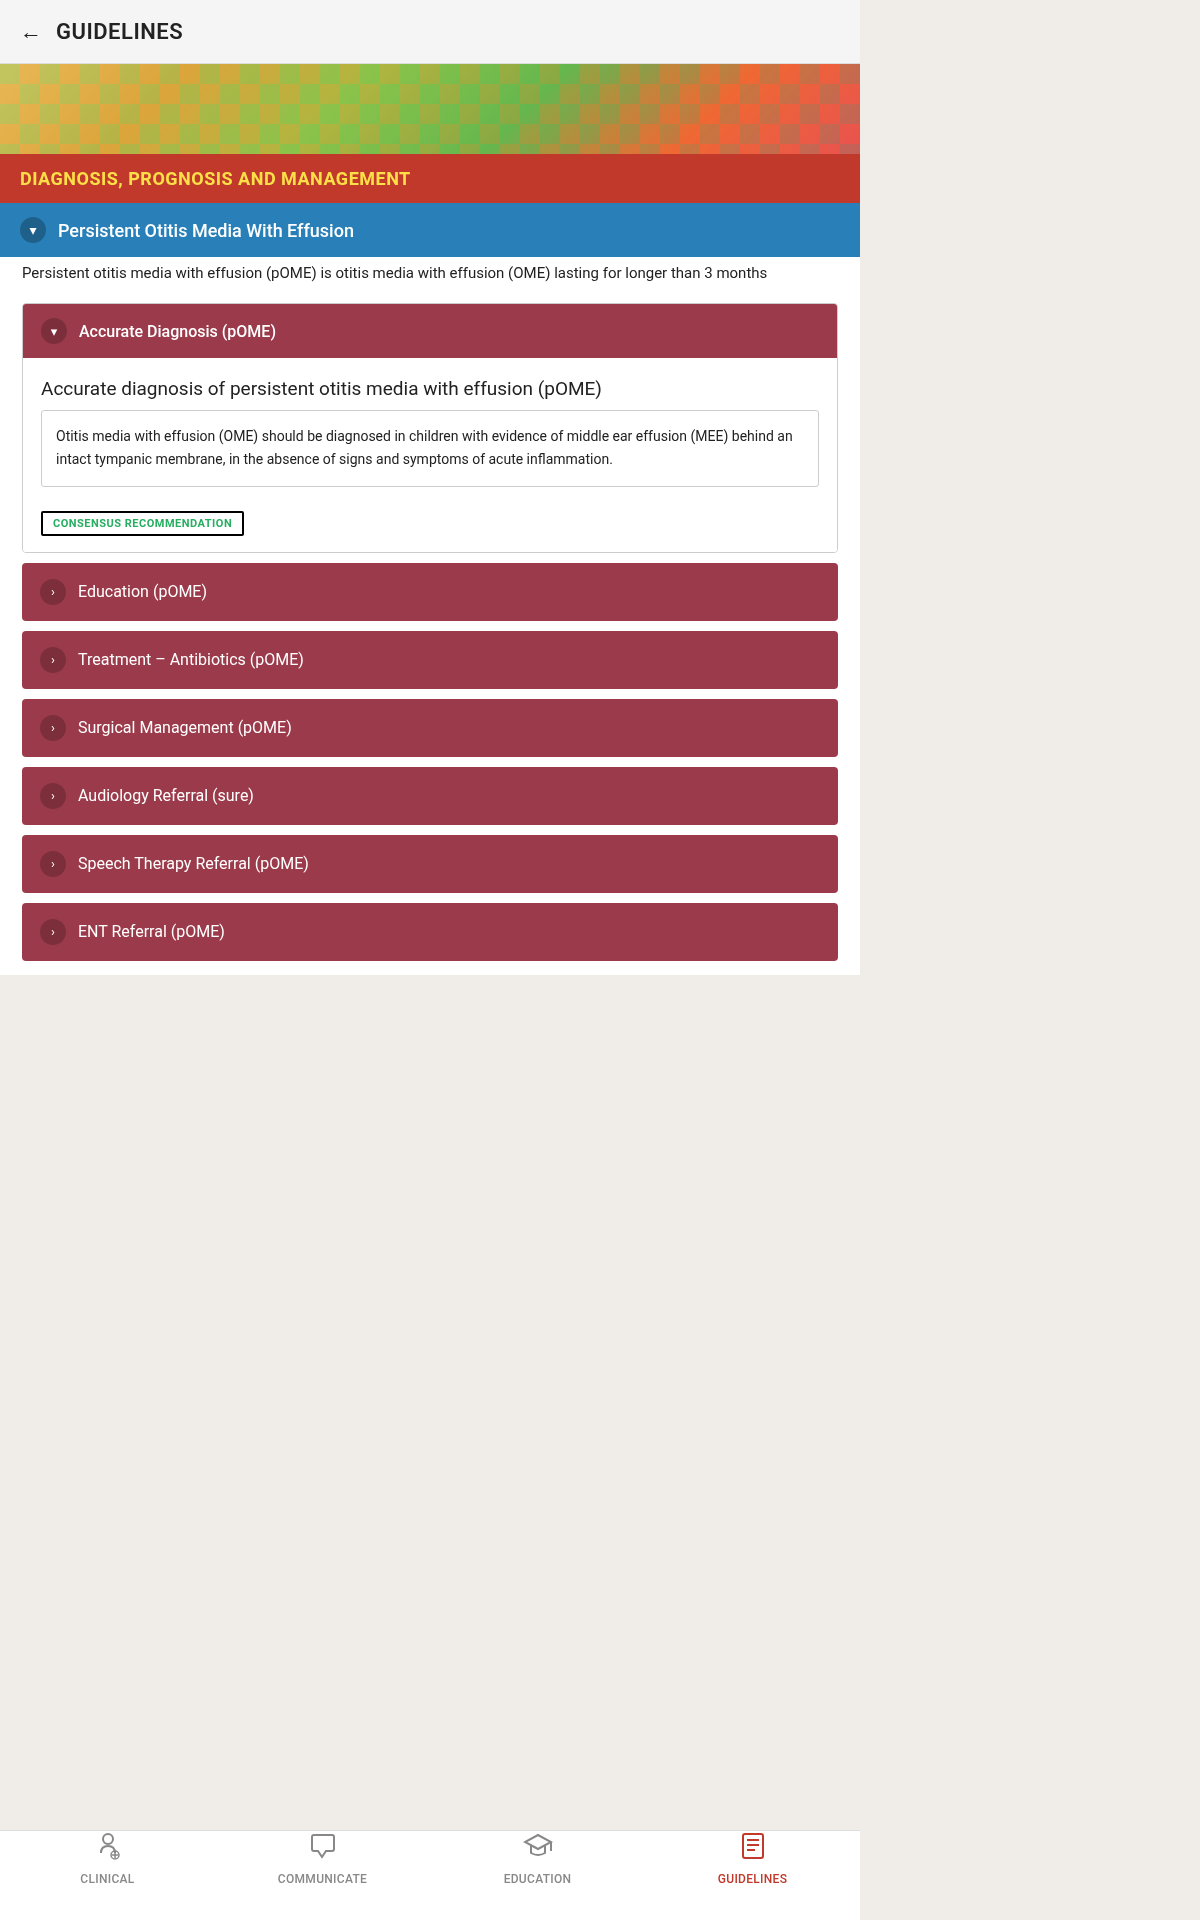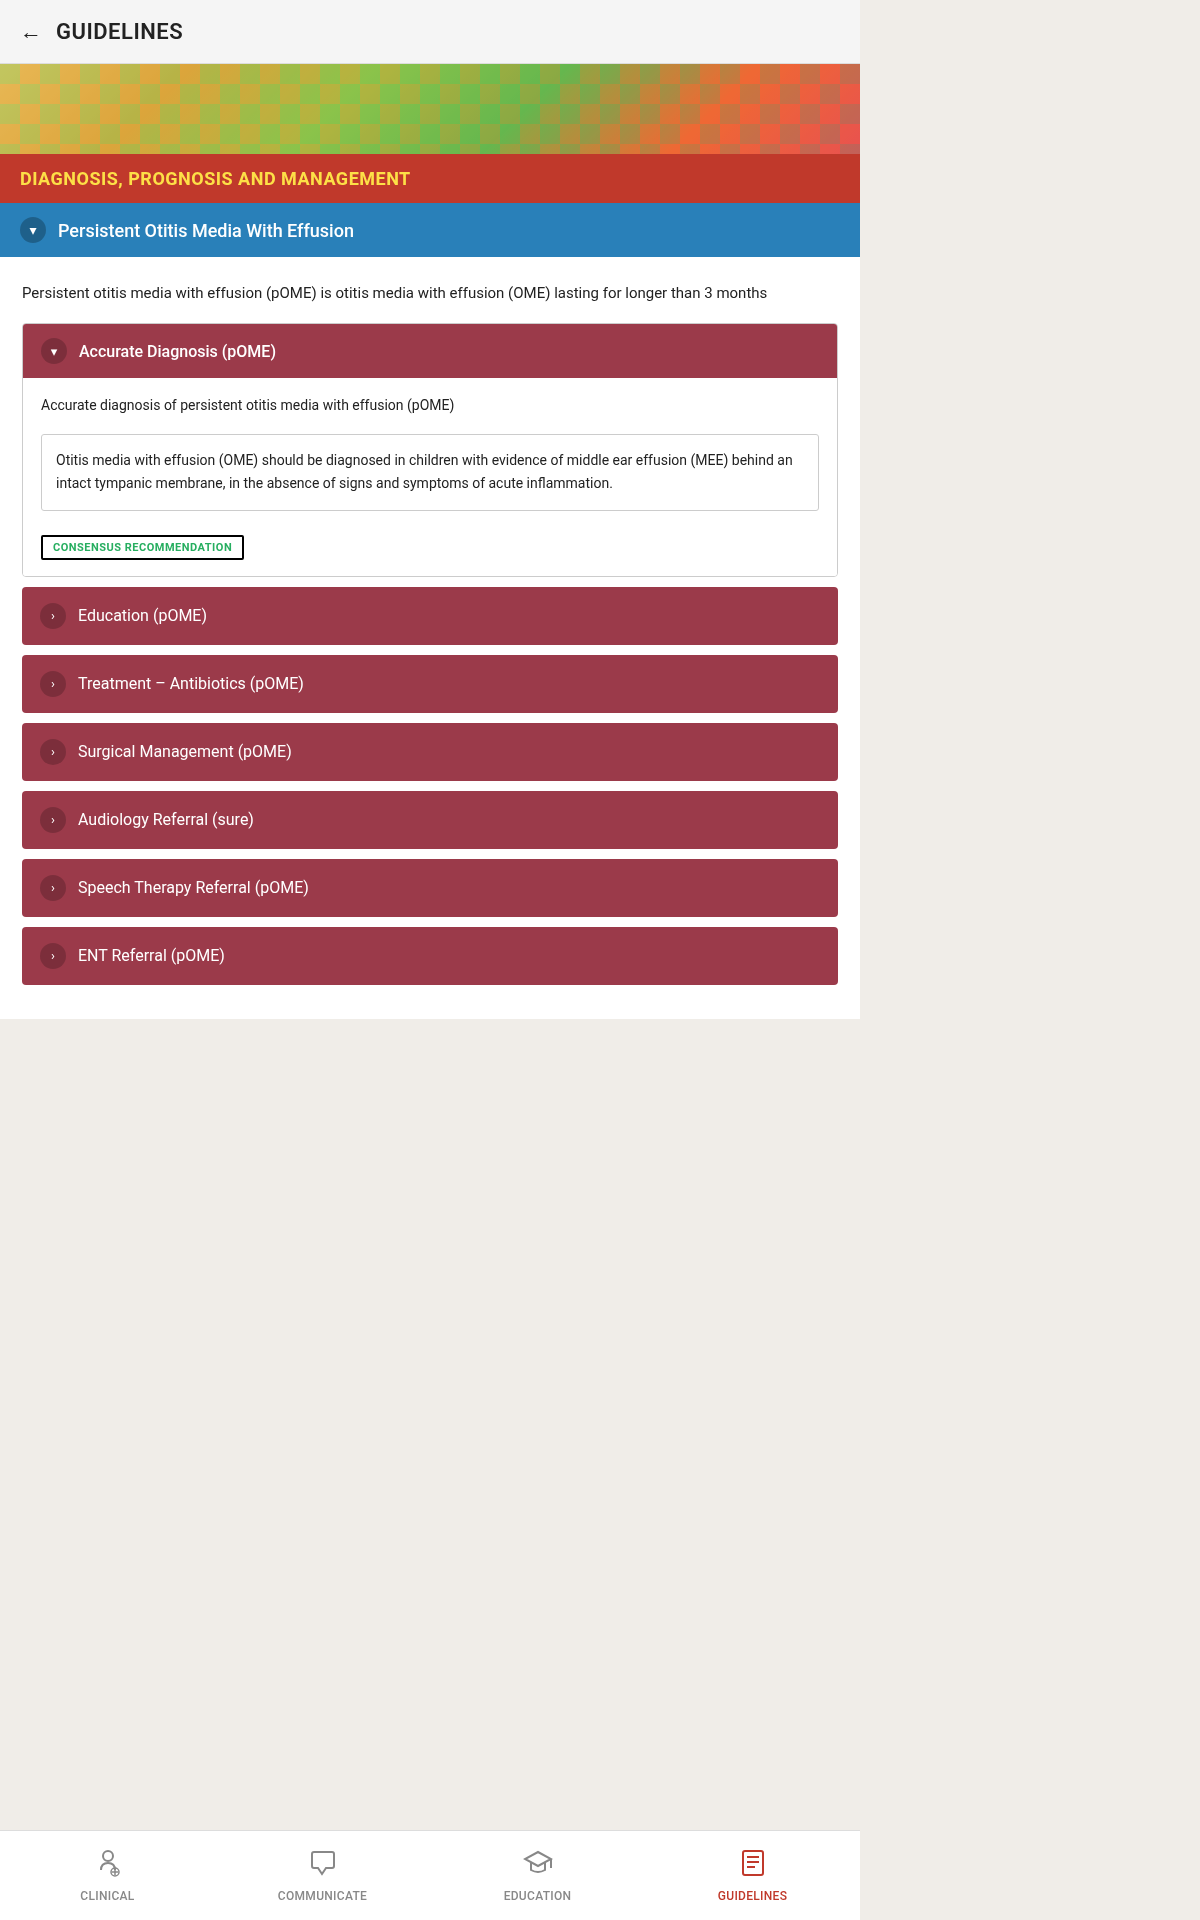--- a/index.html
+++ b/index.html
@@ -85,21 +85,21 @@
     }
     .chevron-down-icon::after {
       content: '▾';
       font-size: 14px;
       color: white;
     }
 
     
     .main-content {
       background: white;
-      padding: 24px 22px;
+      padding: 4px 22px;
     }
     .intro-text {
       font-size: 15px;
       color: #222;
       line-height: 1.6;
       margin-bottom: 18px;
     }
 
     
     .accordion-container {
@@ -134,24 +134,24 @@
       justify-content: center;
       flex-shrink: 0;
       font-size: 13px;
     }
 
     .accordion-body {
       background: white;
       padding: 16px 18px;
     }
     .accordion-body-text {
-      font-size: 14px;
+      font-size: 19px;
       color: #222;
       line-height: 1.6;
-      margin-bottom: 18px;
+      margin-bottom: 6px;
     }
 
     .strategy-box {
       border: 1px solid #ccc;
       border-radius: 3px;
       overflow: hidden;
       margin-bottom: 14px;
     }
     .strategy-header {
       background: #e8e4d8;
@@ -219,21 +219,21 @@
       background: white;
       border-top: 1px solid #ddd;
       display: flex;
       align-items: stretch;
     }
     .nav-item {
       flex: 1;
       display: flex;
       flex-direction: column;
       align-items: center;
-      justify-content: center;
+      justify-content: flex-start;
       gap: 5px;
       cursor: pointer;
       color: #888;
       font-size: 12px;
       font-weight: 500;
       letter-spacing: 0.3px;
     }
     .nav-item.active {
       color: #c0392b;
     }

